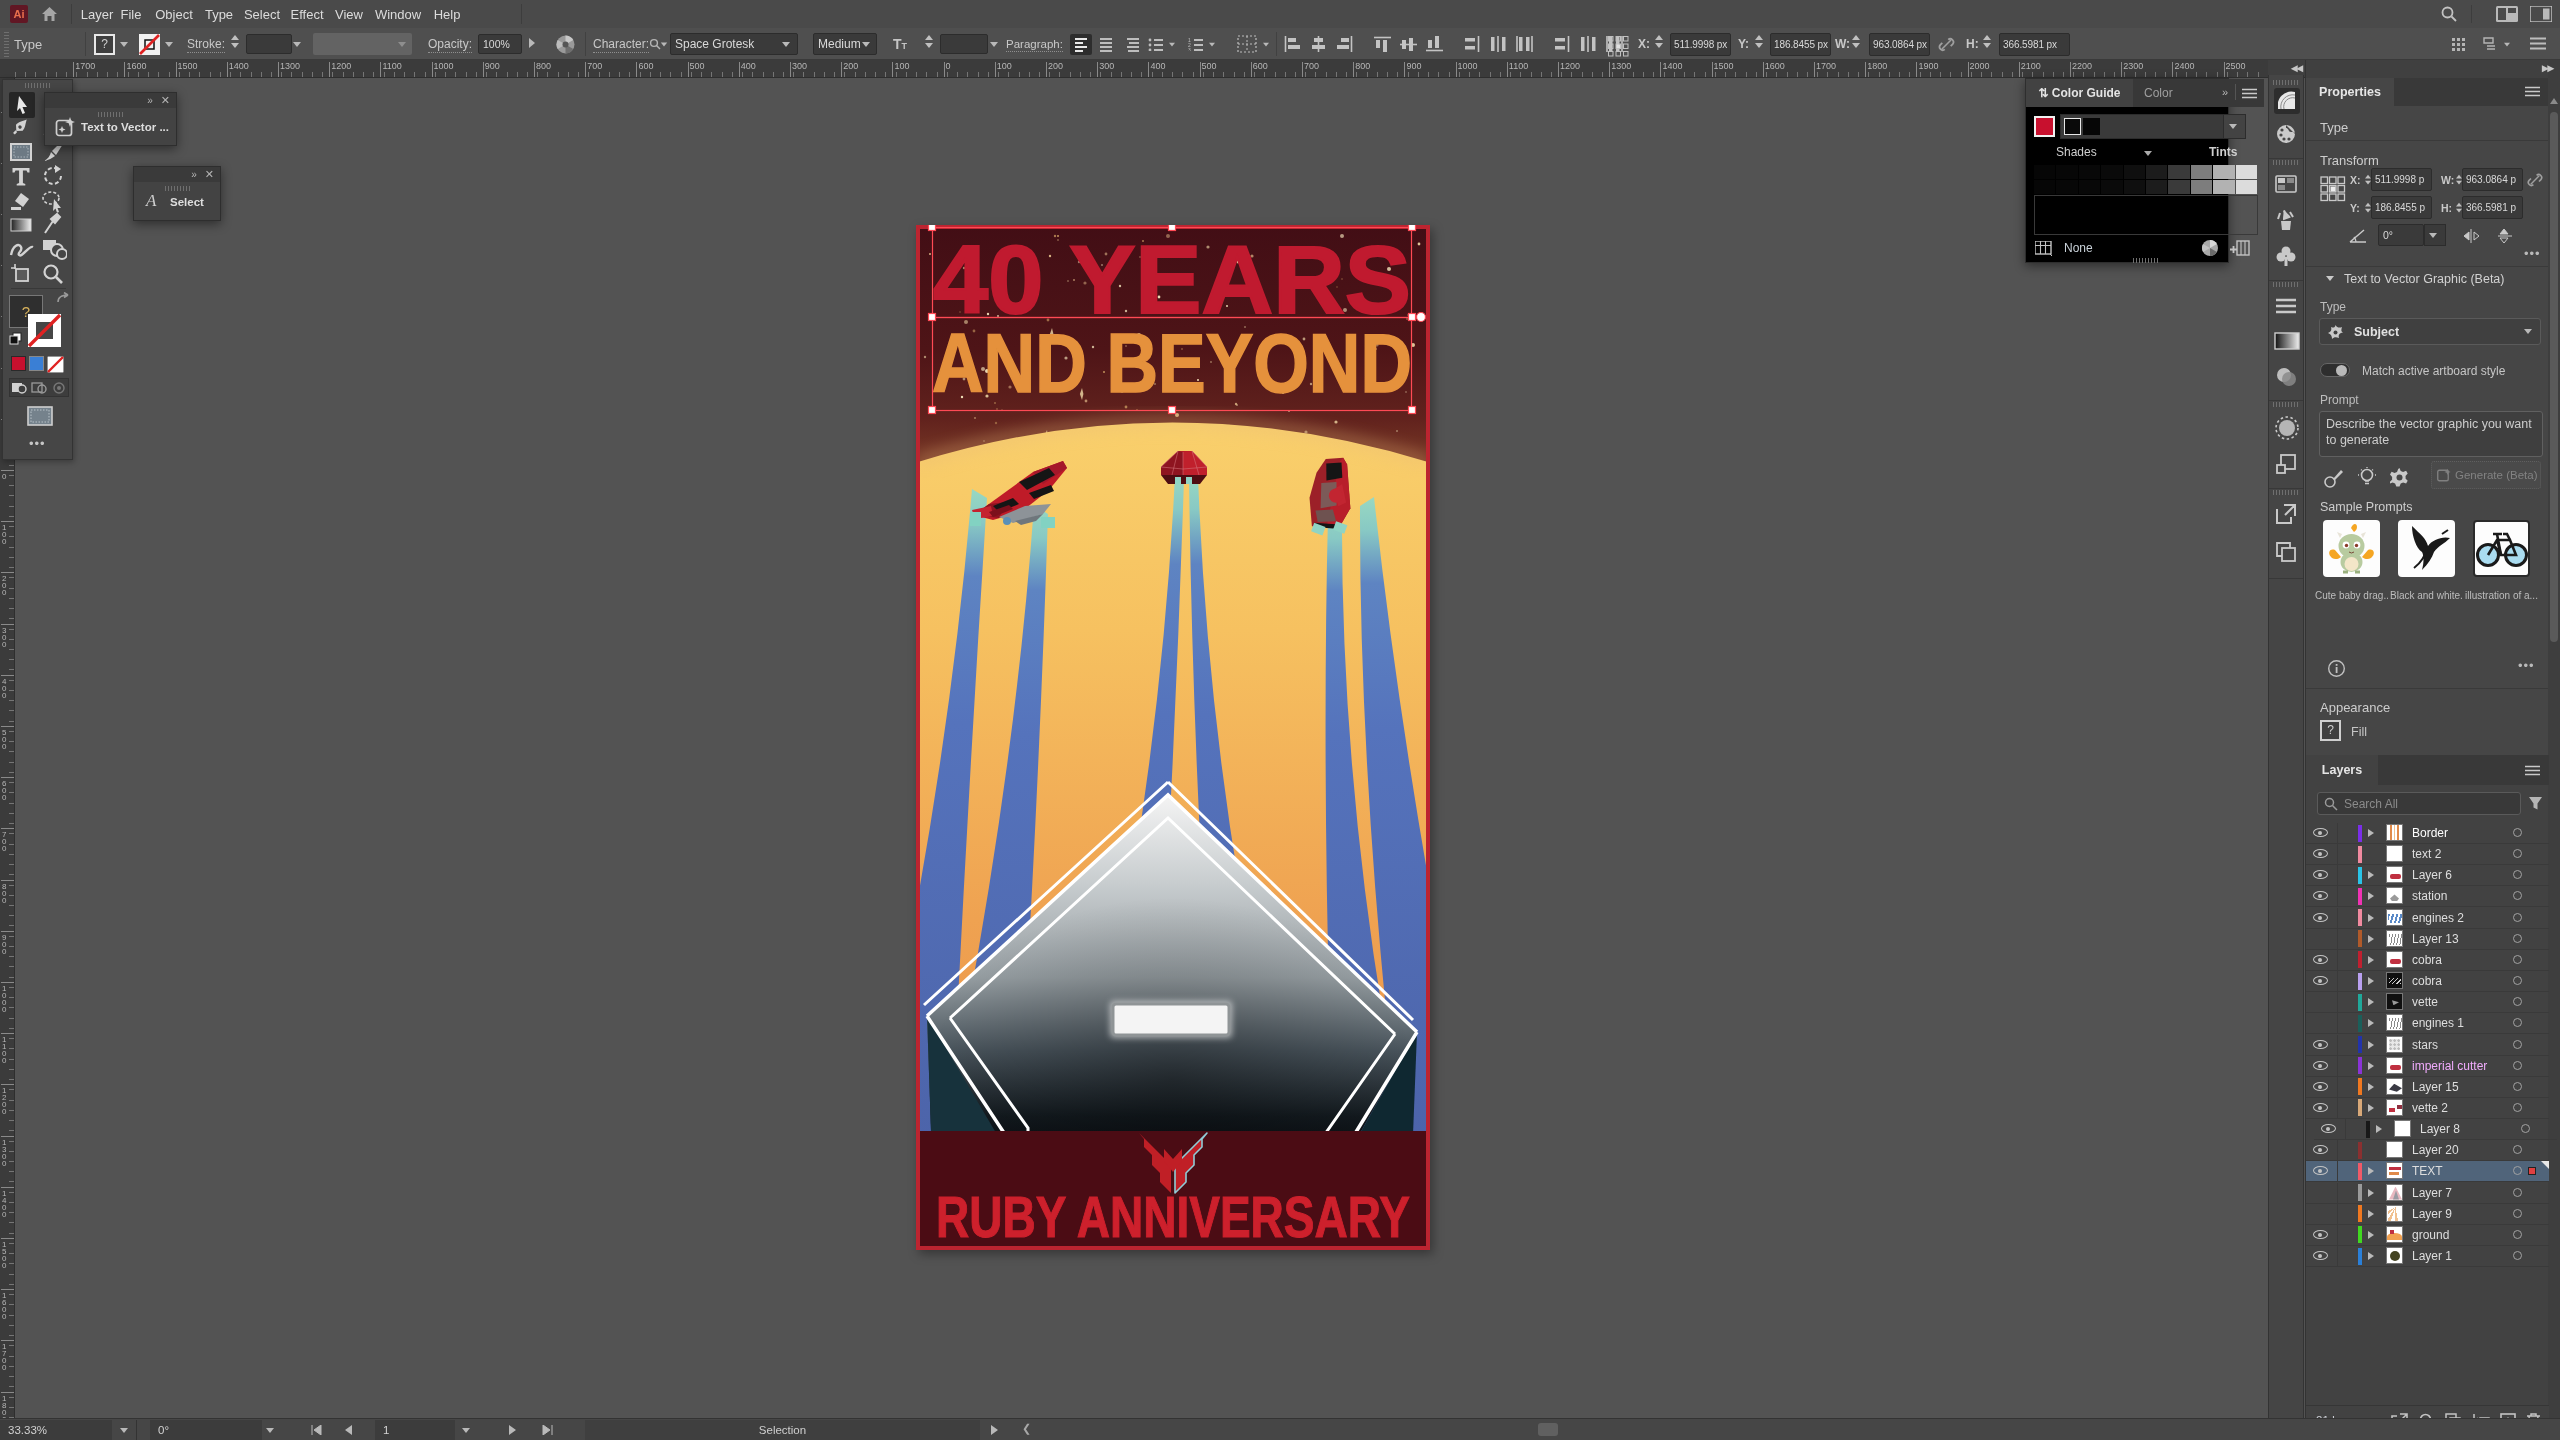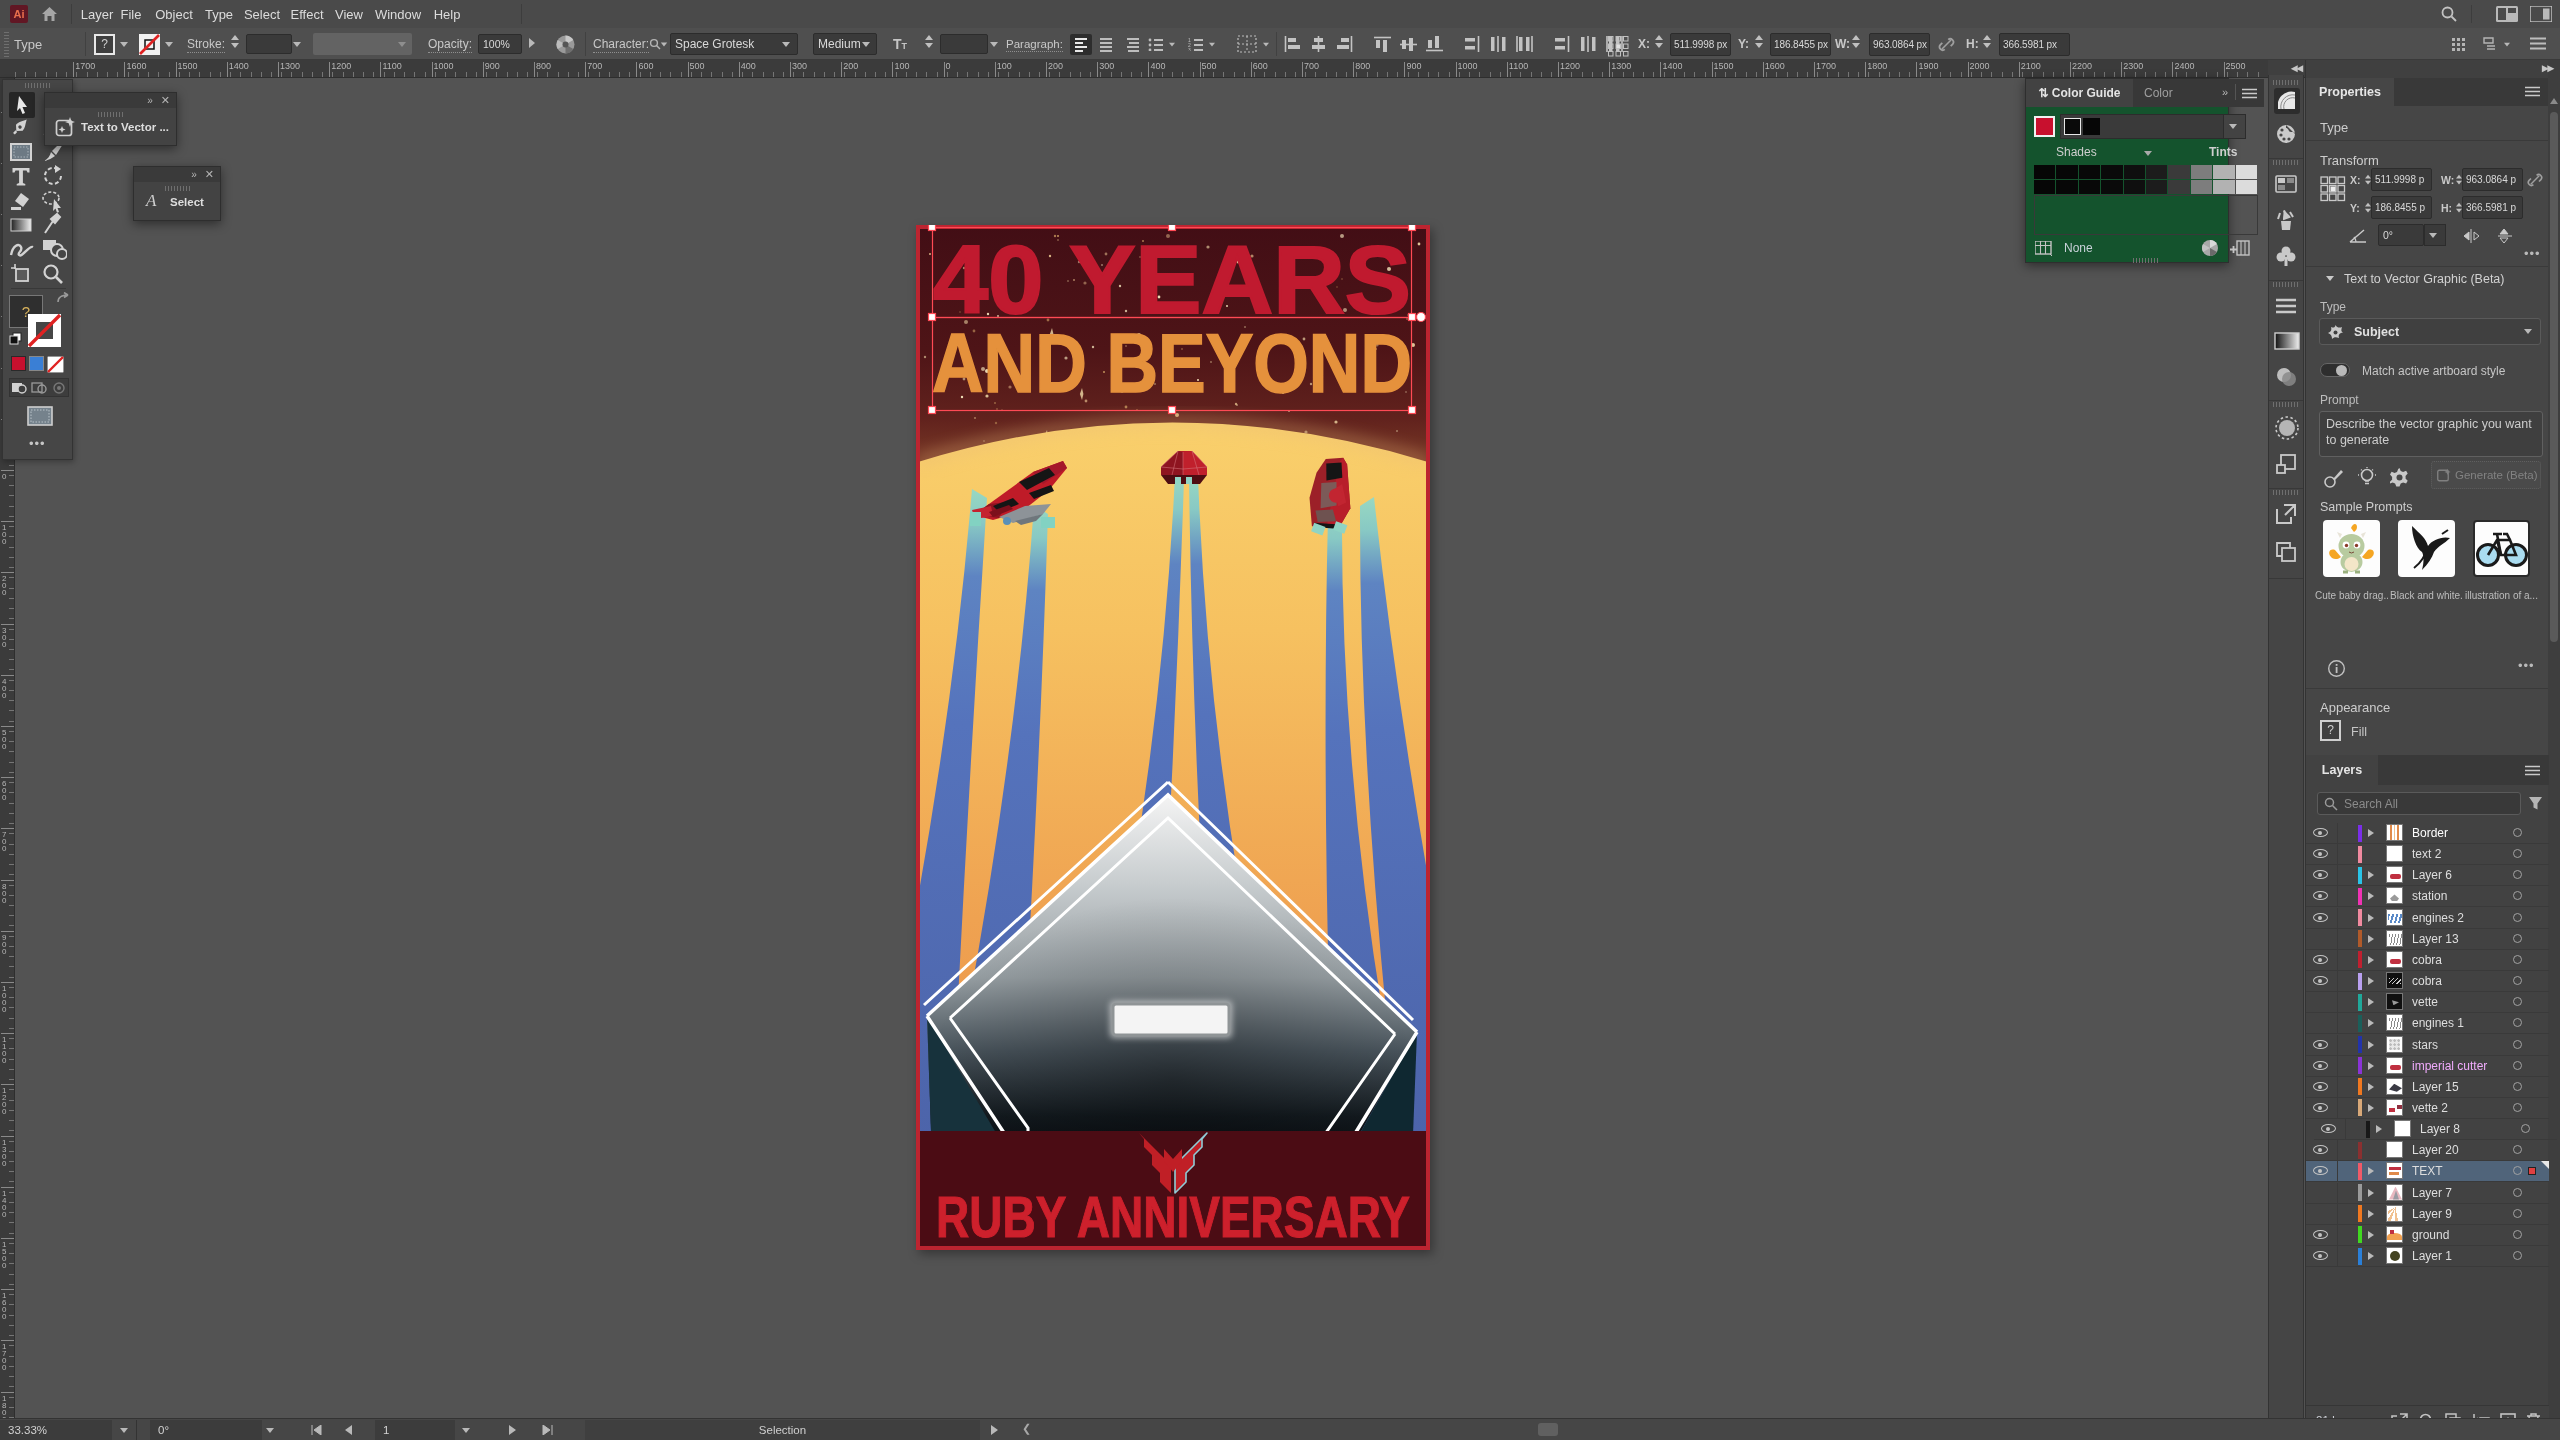--- a/index.html
+++ b/index.html
@@ -908,21 +908,21 @@
 <div class="abs ribv" style="left:2273px;top:80px"></div>
 <div class="abs ribv" style="left:2273px;top:160px"></div>
 <div class="abs ribv" style="left:2273px;top:282px"></div>
 <div class="abs ribv" style="left:2273px;top:402px"></div>
 <div class="abs ribv" style="left:2273px;top:490px"></div>
 <div class="abs" style="left:2269px;top:158px;width:34px;height:1px;background:#383838"></div>
 <div class="abs" style="left:2269px;top:280px;width:34px;height:1px;background:#383838"></div>
 <div class="abs" style="left:2269px;top:400px;width:34px;height:1px;background:#383838"></div>
 <div class="abs" style="left:2269px;top:488px;width:34px;height:1px;background:#383838"></div>
 <div class="abs" style="left:2269px;top:578px;width:34px;height:1px;background:#383838"></div>
-<div class="abs panel" style="left:2025px;top:78px;width:204px;height:185px;background:#14532d">
+<div class="abs panel" style="left:2025px;top:78px;width:204px;height:185px;background:#000000">
 <div class="abs" style="left:0;top:0;width:238px;height:28px;background:#383838"></div>
 <div class="abs" style="left:0;top:0;width:107px;height:28px;background:#424242;color:#e4e4e4;font-size:12px;font-weight:bold;line-height:28px;text-align:center">⇅&nbsp;Color Guide</div>
 <div class="abs" style="left:118px;top:7px;color:#9f9f9f;font-size:12px">Color</div>
 <div class="abs" style="left:196px;top:7px;color:#b9b9b9;font-size:11px">»</div>
 <div class="abs" style="left:209px;top:5px;width:1px;height:16px;background:#555"></div>
 <svg class="abs" style="left:216px;top:9px" width="15" height="11" viewBox="0 0 15 11">
       <path d="M0 1.5 h15 M0 5.5 h15 M0 9.5 h15" stroke="#c9c9c9" stroke-width="1.7"></path>
     </svg>
 <div class="abs" style="left:8px;top:37px;width:21px;height:21px;background:#c8102e;border:2px solid #f0f0f0"></div>
 <div class="abs" style="left:34px;top:35px;width:186px;height:25px;background:#3a3a3a;border:1px solid #2c2c2c"></div>

